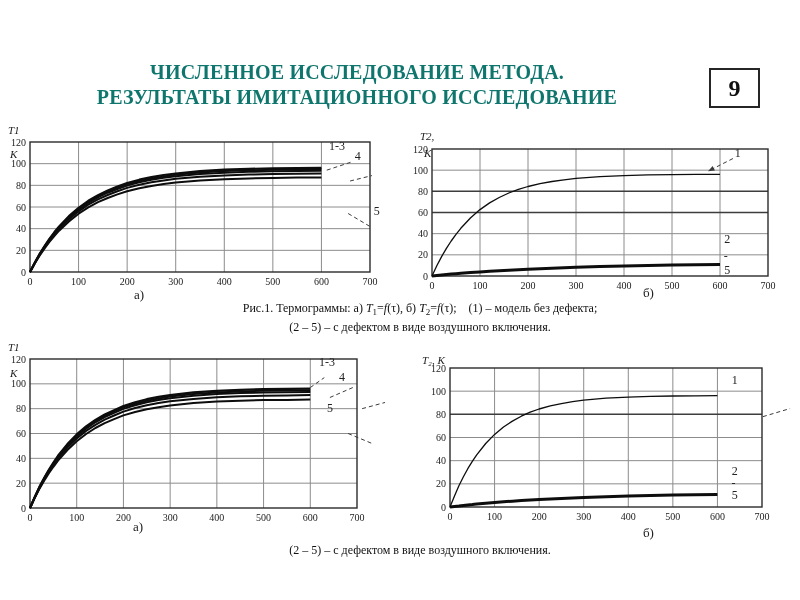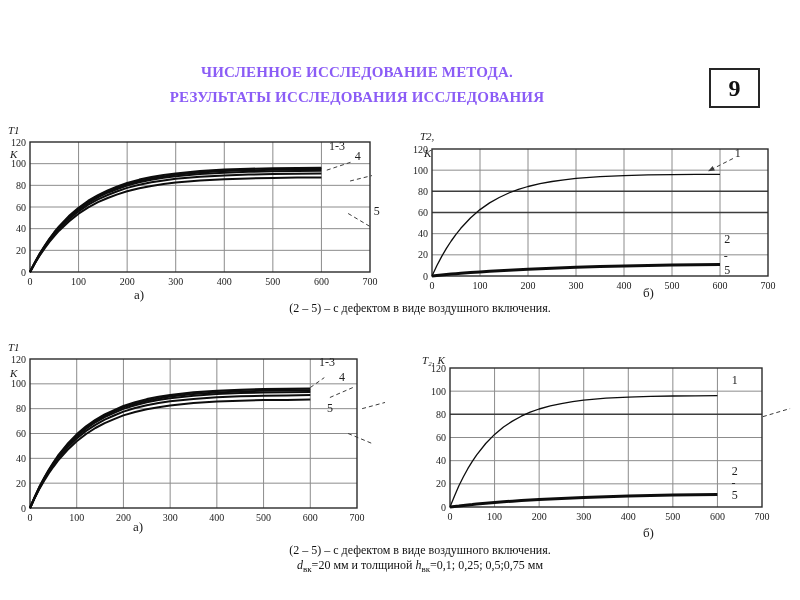--- a/index.html
+++ b/index.html
@@ -4,21 +4,21 @@
 <style>
   html,body{margin:0;padding:0}
   body{
     width:800px;height:600px;position:relative;overflow:hidden;
     background:#ffffff;color:#111;
     font-family:"Liberation Serif","DejaVu Serif",serif;
   }
   .slide{position:absolute;inset:0}
   .title{
     position:absolute;left:57px;top:60px;width:600px;
-    text-align:center;font-weight:bold;font-size:15px;line-height:25px;color:#8b5cf6;
+    text-align:center;font-weight:bold;font-size:20px;line-height:25px;color:#0f766e;
     letter-spacing:.2px;
   }
   .pagebox{
     position:absolute;left:709px;top:68px;width:47px;height:36px;
     border:2.5px solid #262626;background:#fff;
     display:flex;align-items:center;justify-content:center;
     font-size:24px;font-weight:bold;color:#111;
   }
   #charts{position:absolute;inset:0}
   .chart{position:absolute}
@@ -35,21 +35,21 @@
   .caption .it{font-style:italic}
   .caption .sub{font-size:9px;vertical-align:-3px}
 </style>
 </head>
 <body>
 
 <div class="slide">
 
   <div class="title">
     <div>ЧИСЛЕННОЕ ИССЛЕДОВАНИЕ МЕТОДА.</div>
-    <div>РЕЗУЛЬТАТЫ ИССЛЕДОВАНИЯ ИССЛЕДОВАНИЯ</div>
+    <div>РЕЗУЛЬТАТЫ ИМИТАЦИОННОГО ИССЛЕДОВАНИЕ</div>
   </div>
 
   <div class="pagebox">
     <span>9</span>
   </div>
 
   <div id="charts">
       <svg width="400" height="192" class="chart" style="left: 0px; top: 118px;">
         <line x1="78.57142857142857" y1="24" x2="78.57142857142857" y2="154" stroke="#8c8c8c" stroke-width="1"></line>
         <line x1="127.14285714285714" y1="24" x2="127.14285714285714" y2="154" stroke="#8c8c8c" stroke-width="1"></line>
@@ -211,21 +211,21 @@
         <line x1="362.8914285714286" y1="68.64999999999999" x2="390.08000000000004" y2="60.54166666666666" stroke="#3c3c3c" stroke-width="1" stroke-dasharray="4 3"></line>
         <text x="334.81142857142856" y="36.21666666666667" text-anchor="middle" class="ann">1</text>
         <text x="334.81142857142856" y="126.56666666666666" text-anchor="middle" class="ann">2</text>
         <text x="333.4742857142857" y="139.30833333333334" text-anchor="middle" class="ann">-</text>
         <text x="334.81142857142856" y="150.89166666666665" text-anchor="middle" class="ann">5</text>
         <text x="243" y="189" class="sublab">б)</text>
       </svg>
     </div>
 
   <div class="caption cap1">
+    <div><span>Рис.1. Термограммы: а) </span><span class="it">T</span><span class="sub">1</span><span>=</span><span class="it">f</span><span>(τ), б) </span><span class="it">T</span><span class="sub">2</span><span>=</span><span class="it">f</span><span>(τ);&nbsp;&nbsp;&nbsp; (1) – модель без дефекта;</span></div>
     <div>(2 – 5) – с дефектом в виде воздушного включения.</div>
   </div>
 
   <div class="caption cap2">
     <div>(2 – 5) – с дефектом в виде воздушного включения.</div>
-    <div><span class="it">d</span><span class="sub">вк</span><span>=20 мм и толщиной </span><span class="it">h</span><span class="sub">вк</span><span>=0,1; 0,25; 0,5;0,75 мм</span></div>
   </div>
 
 </div>
 
 </body></html>

